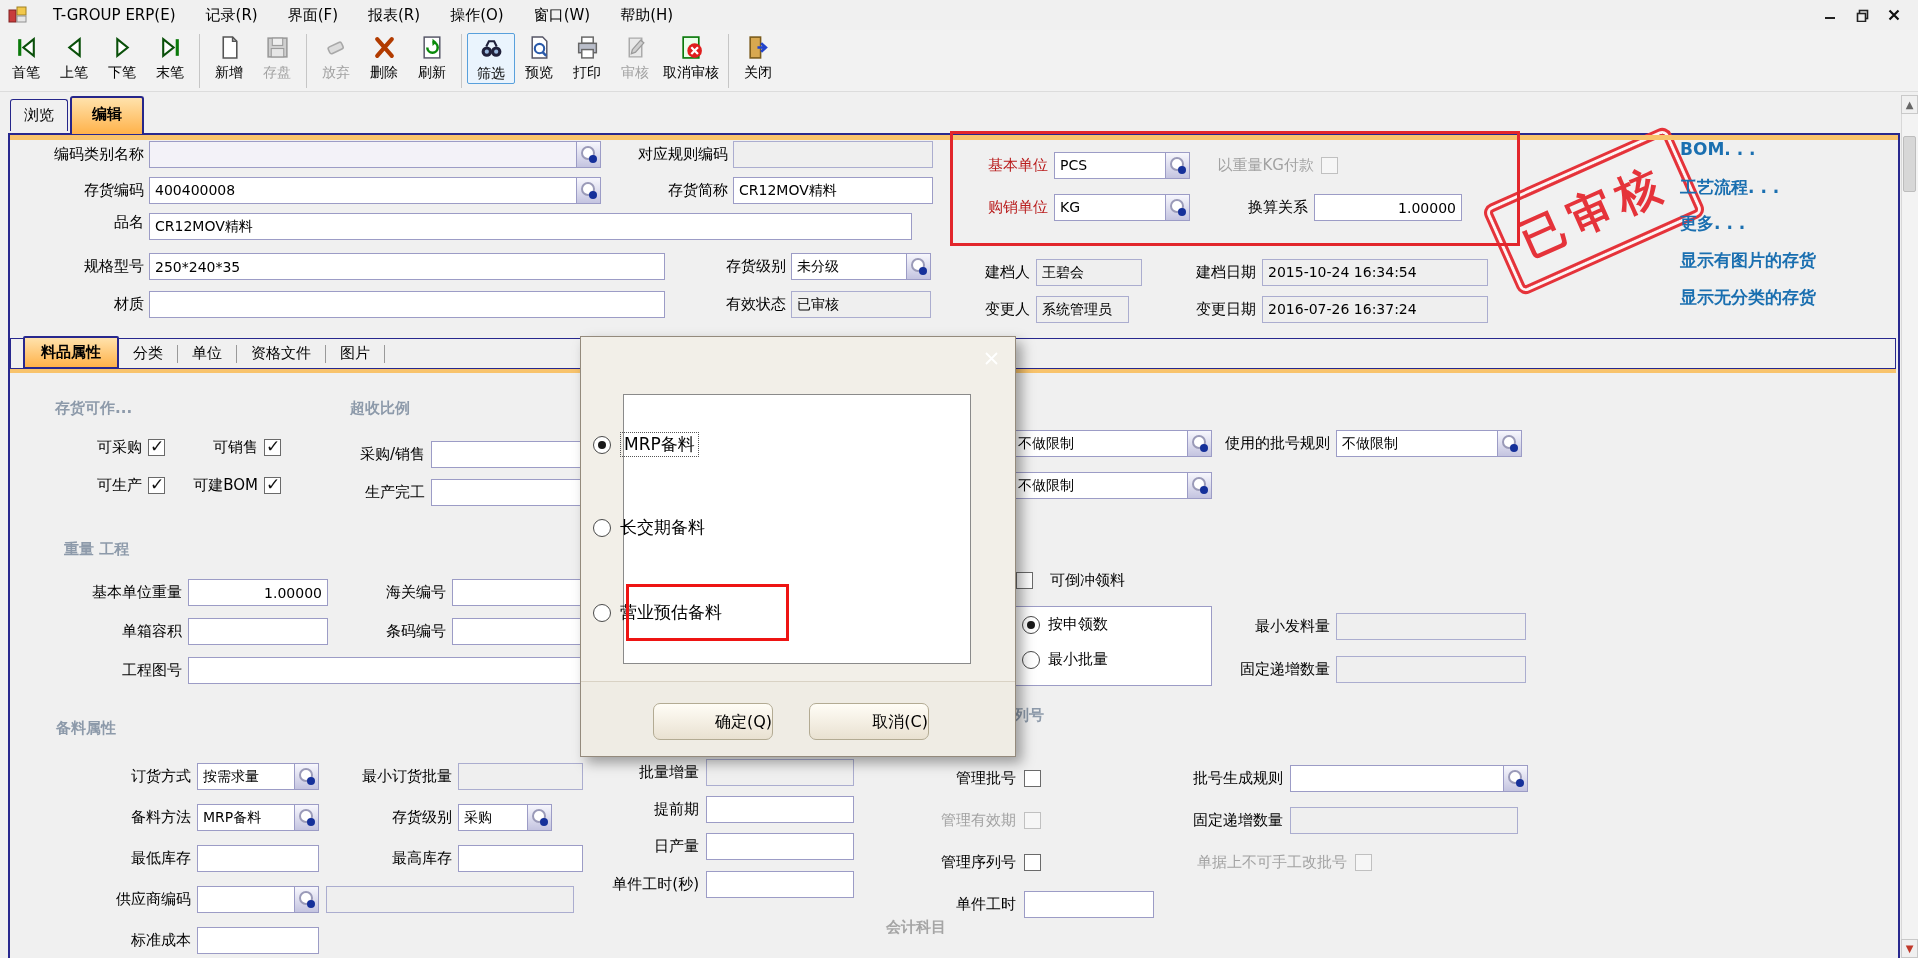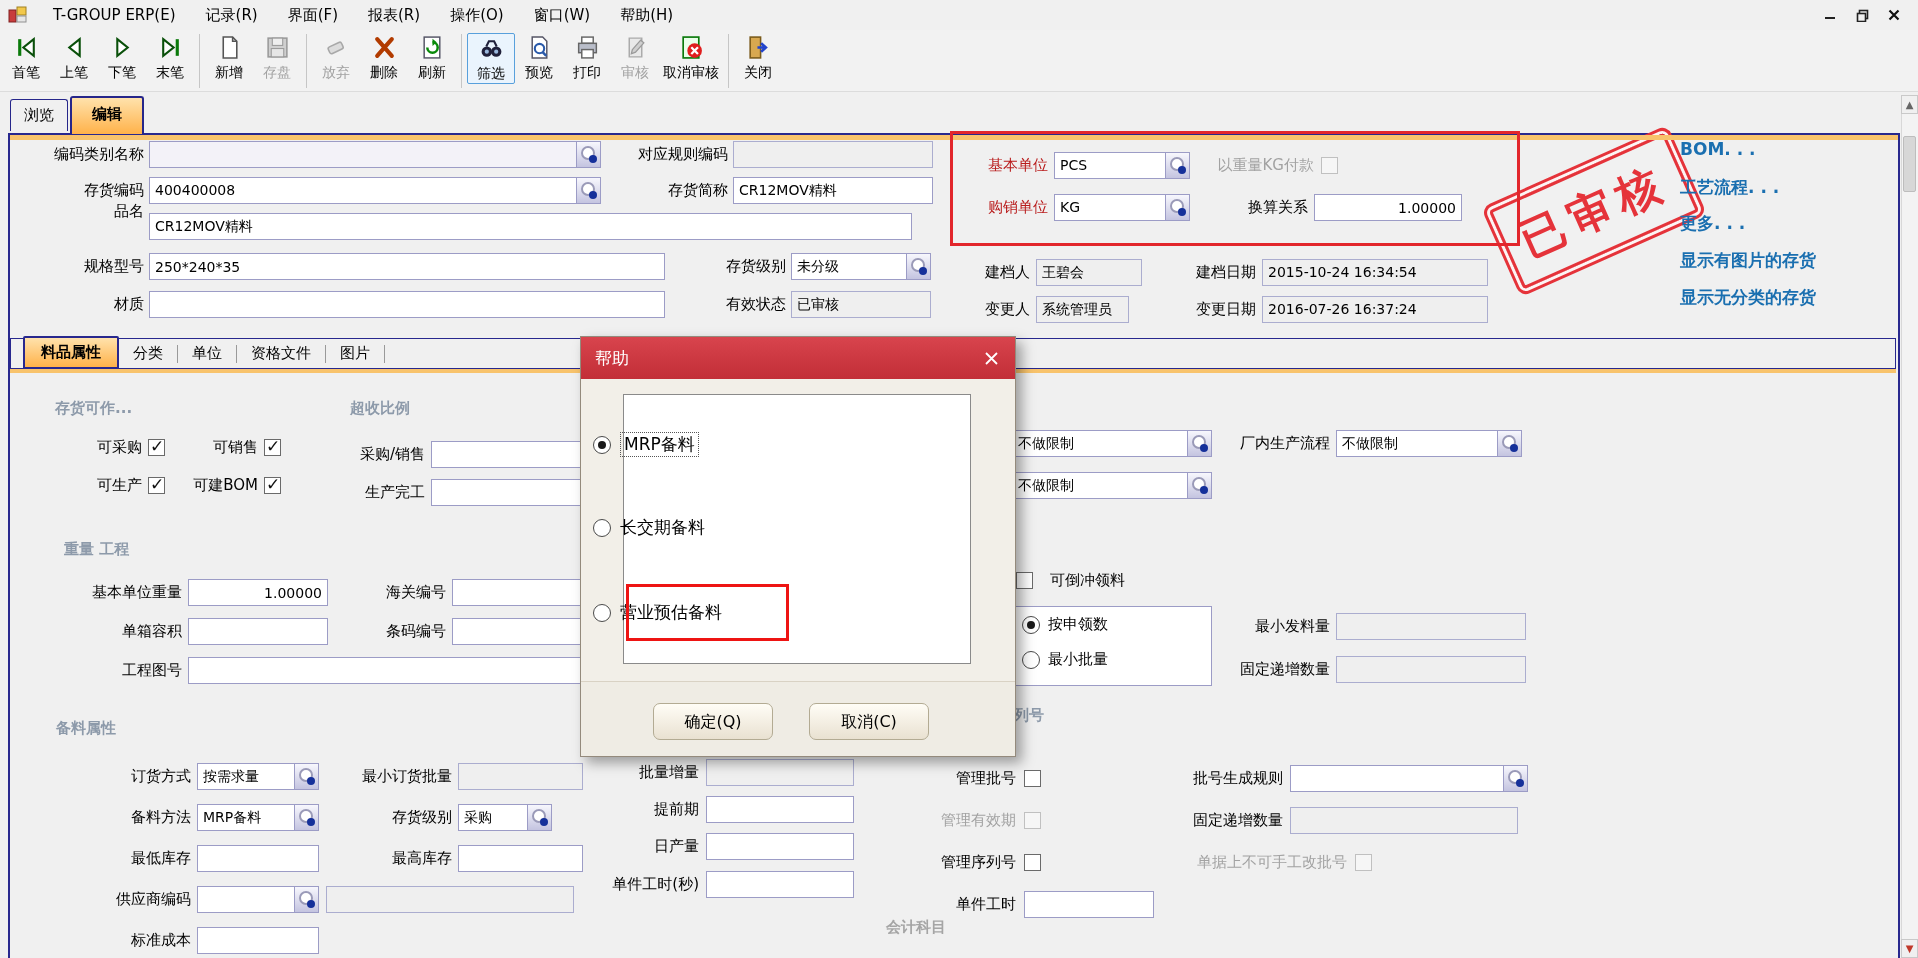--- a/index.html
+++ b/index.html
@@ -61,21 +61,21 @@
 .sarr{position:absolute;left:1901px;width:17px;height:19px;background:#f0f0f0;border:1px solid #c9c9c9;font-size:10px;text-align:center;line-height:17px;color:#666}
 .sthumb{position:absolute;left:1903px;top:136px;width:13px;height:56px;background:#d7d7d7;border:1px solid #bdbdbd;border-radius:2px}
 
 .dialog{position:absolute;left:580px;top:336px;width:436px;height:421px;background:#f2efe8;border:1px solid #948a7c;box-shadow:6px 6px 12px rgba(0,0,0,.35);z-index:50}
 .dlg-title{position:absolute;left:0;top:0;right:0;height:42px;background:linear-gradient(180deg,#d8444d,#c22e37);color:#fff;font-size:17px;line-height:42px;padding-left:14px}
 .dlg-close{position:absolute;right:10px;top:7px;width:28px;height:28px;display:flex;align-items:center;justify-content:center}
 .dlg-list{position:absolute;left:42px;top:57px;width:348px;height:270px;background:#fff;border:1px solid #8a8a8a}
 .dlg-opt{position:absolute;left:12px;display:flex;align-items:center;gap:9px;font-size:17px}
 .focusdot{border:1px dotted #555;padding:0 3px}
 .dlg-footer{position:absolute;left:0;right:0;top:344px;bottom:0;background:#efece4;border-top:1px solid #d9d2c4}
-.dlg-btn{position:absolute;width:120px;height:37px;background:linear-gradient(180deg,#fffdf6,#e9e1d1);border:1px solid #b3ab93;border-radius:7px;text-align:center;line-height:35px;font-size:16px}
+.dlg-btn{position:absolute;width:120px;height:37px;background:linear-gradient(180deg,#fffdf6,#e9e1d1);border:1px solid #b3ab93;border-radius:7px;text-align:right;line-height:35px;font-size:16px}
 .red-annot{position:absolute;border:3px solid #ee1413;z-index:60;pointer-events:none}
 .redbox{position:absolute;left:950px;top:131px;width:570px;height:115px;border:3px solid #e2262c;z-index:5;pointer-events:none}
 </style>
 </head>
 <body>
 
 
 
 
 <div class="menubar">
@@ -239,21 +239,21 @@
   <span class="lbl" style="left:18px;top:141px;width:126px">编码类别名称</span>
   <div class="combo rocmb" style="left:149px;top:141px;width:452px"><span></span><span class="lk"></span></div>
   <span class="lbl" style="left:600px;top:141px;width:128px">对应规则编码</span>
   <div class="fld ro" style="left:733px;top:141px;width:200px"><span></span></div>
 
   <span class="lbl" style="left:18px;top:177px;width:126px">存货编码</span>
   <div class="combo" style="left:149px;top:177px;width:452px"><span>400400008</span><span class="lk"></span></div>
   <span class="lbl" style="left:600px;top:177px;width:128px">存货简称</span>
   <input class="fld" style="left: 733px; top: 177px; width: 200px;" value="CR12MOV精料">
 
-  <span class="lbl" style="left:18px;top:198px;width:126px">品名</span>
+  <span class="lbl" style="left:18px;top:209px;width:126px">品名</span>
   <input class="fld" style="left: 149px; top: 213px; width: 763px;" value="CR12MOV精料">
 
   <span class="lbl" style="left:18px;top:253px;width:126px">规格型号</span>
   <input class="fld" style="left: 149px; top: 253px; width: 516px;" value="250*240*35">
   <span class="lbl" style="left:700px;top:253px;width:86px">存货级别</span>
   <div class="combo" style="left:791px;top:253px;width:140px"><span>未分级</span><span class="lk"></span></div>
 
   <span class="lbl" style="left:18px;top:291px;width:126px">材质</span>
   <input class="fld" style="left: 149px; top: 291px; width: 516px;" value="">
   <span class="lbl" style="left:700px;top:291px;width:86px">有效状态</span>
@@ -335,21 +335,21 @@
   <input class="fld" style="left: 452px; top: 579px; width: 165px;">
   <span class="lbl" style="left:104px;top:618px;width:78px">单箱容积</span>
   <input class="fld" style="left: 188px; top: 618px; width: 140px;">
   <span class="lbl" style="left:368px;top:618px;width:78px">条码编号</span>
   <input class="fld" style="left: 452px; top: 618px; width: 165px;">
   <span class="lbl" style="left:104px;top:657px;width:78px">工程图号</span>
   <input class="fld" style="left: 188px; top: 657px; width: 430px;">
 
   
   <div class="combo" style="left:1012px;top:430px;width:200px"><span>不做限制</span><span class="lk"></span></div>
-  <span class="lbl" style="left:1222px;top:430px;width:108px">厂内生产流程</span>
+  <span class="lbl" style="left:1222px;top:430px;width:108px">使用的批号规则</span>
   <div class="combo" style="left:1336px;top:430px;width:186px"><span>不做限制</span><span class="lk"></span></div>
   <div class="combo" style="left:1012px;top:472px;width:200px"><span>不做限制</span><span class="lk"></span></div>
 
   <span class="cb" style="left:1016px;top:572px"></span>
   <span class="llbl" style="left:1050px;top:567px">可倒冲领料</span>
   <div class="gbox" style="left:1014px;top:606px;width:198px;height:80px"></div>
   <div class="flexrow" style="left:1022px;top:615px">
       <span class="rdi on"></span>
       <span>按申领数</span>
     </div>
@@ -413,21 +413,20 @@
   <span class="cb" style="left:1024px;top:854px"></span>
   <span class="lbl dim" style="left:1158px;top:849px;width:189px">单据上不可手工改批号</span>
   <span class="cb dis" style="left:1355px;top:854px"></span>
 
   <span class="lbl" style="left:926px;top:891px;width:90px">单件工时</span>
   <input class="fld" style="left: 1024px; top: 891px; width: 130px;">
 </div>
 
 
 <div class="dialog">
-  <div class="dlg-title"><span>帮助</span></div>
   <div class="dlg-close">
       <svg width="15" height="15" viewBox="0 0 15 15">
         <path d="M2 2 L13 13 M13 2 L2 13" stroke="#fff" stroke-width="1.8"></path>
       </svg>
     </div>
   <div class="dlg-list"></div>
   <div class="dlg-opt" style="top:95px">
     <span class="rdi on"></span>
     <span class="focusdot">MRP备料</span>
   </div>

